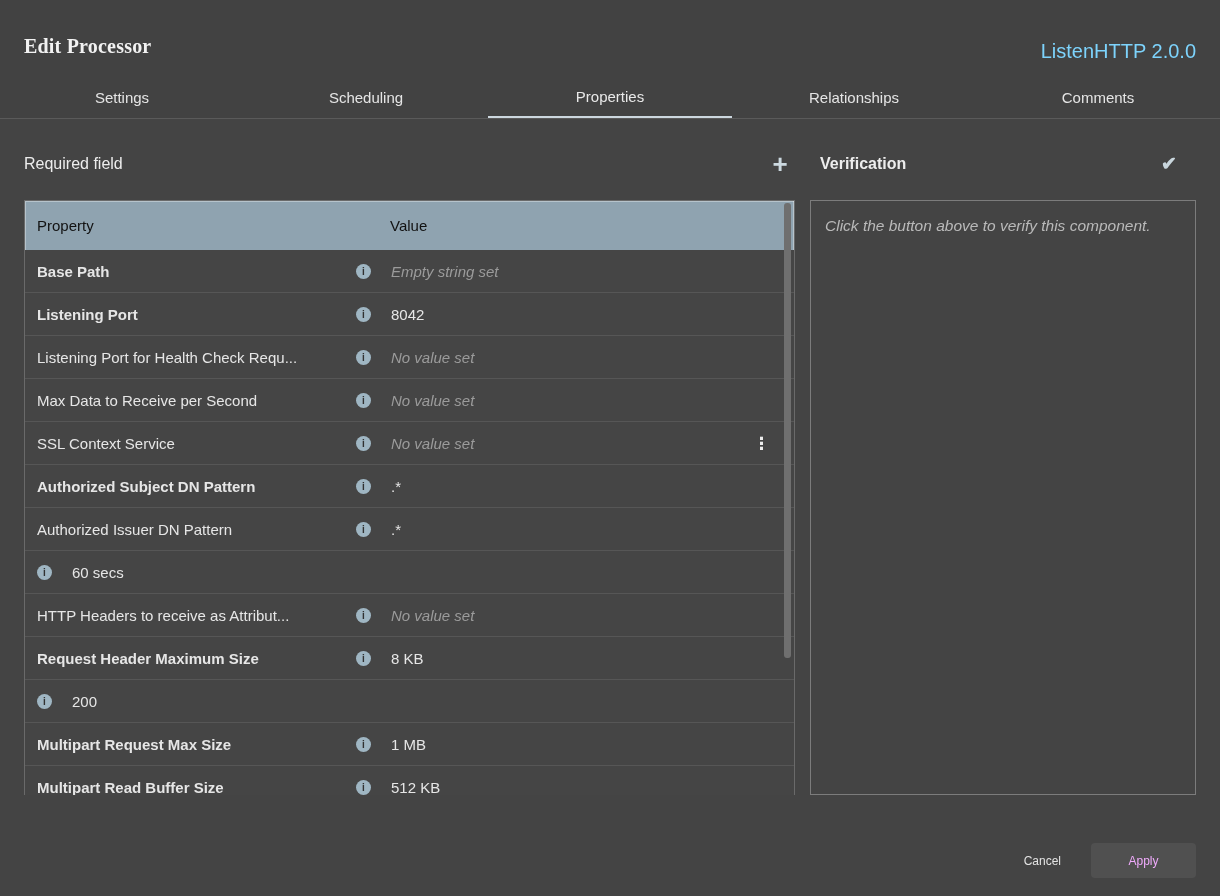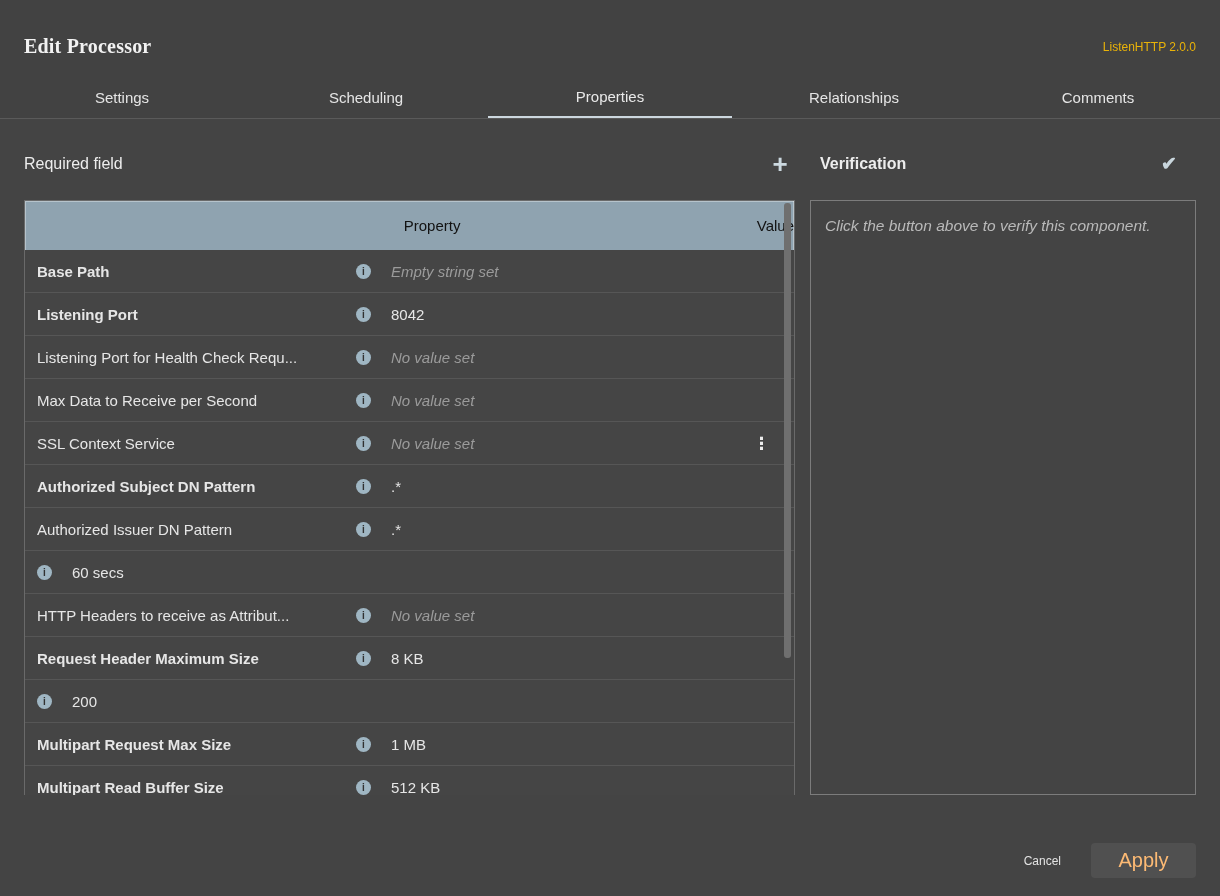--- a/index.html
+++ b/index.html
@@ -11,21 +11,21 @@
     background:#444444; overflow:hidden; color:#e8e8e8;
   }
   .hdr-band { position:absolute; left:0; top:0; right:0; height:119px; background:#424242; }
 
   .title {
     position:absolute; left:24px; top:35px;
     font-size:20px; font-weight:700; color:#f2f2f2; letter-spacing:.2px;font-family:Liberation Serif, serif;
   }
   .subtitle {
     position:absolute; right:24px; top:40px;
-    font-size:12px; color:#eab308;
+    font-size:20px; color:#7dd3fc;
   }
 
   .tabs {
     position:absolute; left:0; right:0; top:76px; height:43px;
     display:flex; border-bottom:1px solid #5a5a5a;
   }
   .tab {
     flex:1; display:flex; align-items:center; justify-content:center;
     font-size:15px; color:#e5e5e5; cursor:pointer;
   }
@@ -52,21 +52,20 @@
   
   .table {
     position:absolute; left:24px; top:200px; width:771px; height:595px;
     overflow:hidden; border:1px solid #6a6a6a; border-bottom:none;
     background:#454545;
   }
   .thead {
     height:49px; background:#8fa3b0; color:#121212;
     display:flex; align-items:center; padding-left:12px; font-size:15px;
     box-shadow: inset 1px 1px 0 rgba(255,255,255,0.35), inset -1px 0 0 rgba(255,255,255,0.35);
-    justify-content: flex-end;
   }
   .thead .hcol1 { width:353px; }
   .trow {
     height:43px; display:flex; align-items:center; padding-left:12px;
     border-bottom:1px solid #565656; font-size:15px; background:#454545;
     position:relative; cursor:pointer;
   }
   .pname {
     width:319px; white-space:nowrap; overflow:hidden; color:#e6e6e6; flex:none;
   }
@@ -102,21 +101,21 @@
   .footer {
     position:absolute; right:24px; top:843px; height:35px;
     display:flex; align-items:center; gap:22px;
   }
   .cancel-btn {
     background:transparent; border:none; color:#e3e3e3; font-size:12px;
     cursor:pointer; padding:0 8px; font-family:inherit;
   }
   .apply-btn {
     width:105px; height:35px; background:#505050; border:none; border-radius:4px;
-    color:#fdba74; font-size:20px; cursor:default; font-family:inherit;
+    color:#f0abfc; font-size:12px; cursor:default; font-family:inherit;
   }
 </style>
 </head>
 <body>
 
 <div class="dialog">
   <div class="hdr-band"></div>
 
   <div class="title">Edit Processor</div>
   <div class="subtitle">ListenHTTP 2.0.0</div>

